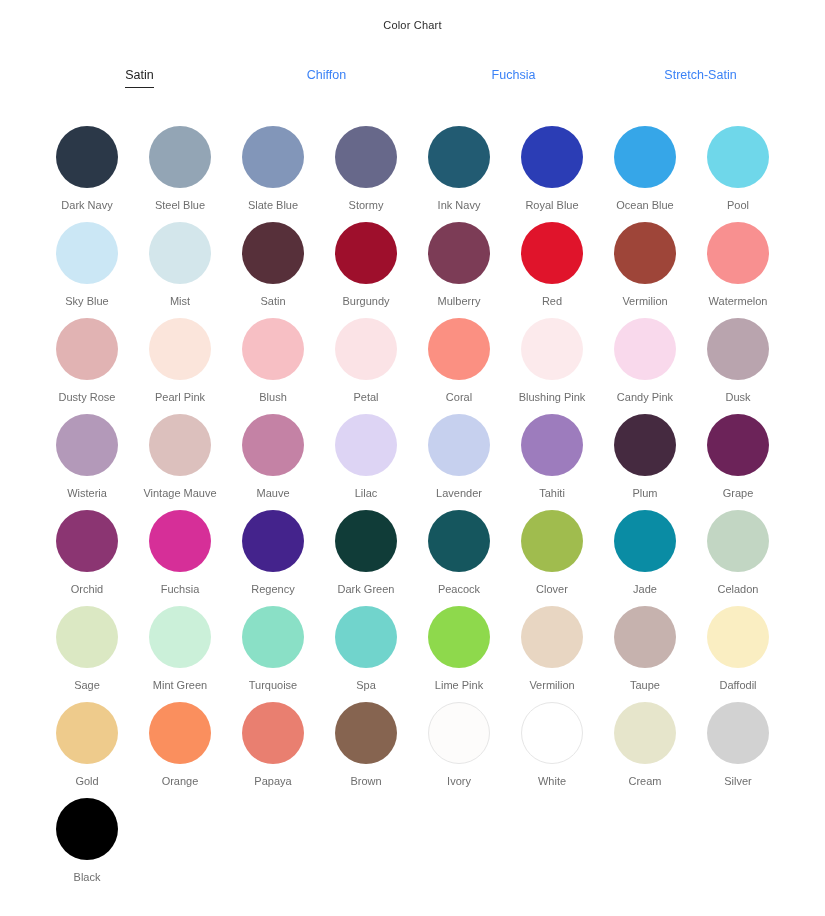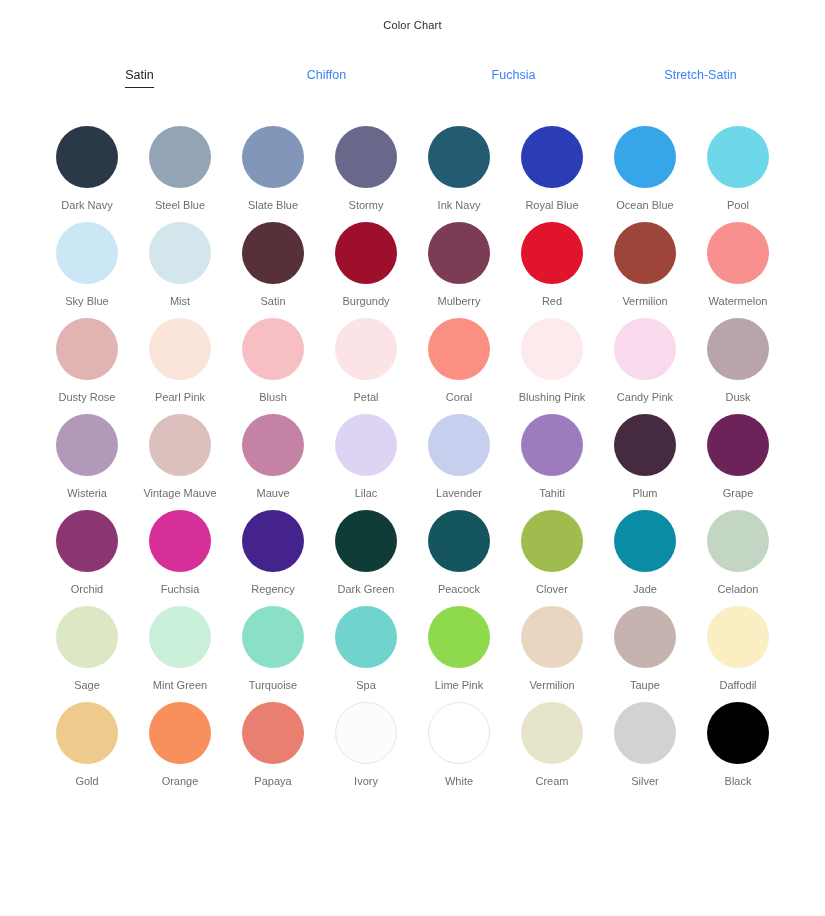--- a/index.html
+++ b/index.html
@@ -317,20 +317,24 @@
       </div>
       <div class="swatch">
         <div class="swatch-dot" style="background-color: rgb(250, 143, 94);"></div>
         <div class="swatch-label">Orange</div>
       </div>
       <div class="swatch">
         <div class="swatch-dot" style="background-color: rgb(233, 127, 112);"></div>
         <div class="swatch-label">Papaya</div>
       </div>
       <div class="swatch">
+        <div class="swatch-dot" style="background-color: rgb(134, 100, 80);"></div>
+        <div class="swatch-label">Brown</div>
+      </div>
+      <div class="swatch">
         <div class="swatch-dot outlined" style="background-color: rgb(253, 252, 251);"></div>
         <div class="swatch-label">Ivory</div>
       </div>
       <div class="swatch">
         <div class="swatch-dot outlined" style="background-color: rgb(255, 255, 255);"></div>
         <div class="swatch-label">White</div>
       </div>
       <div class="swatch">
         <div class="swatch-dot" style="background-color: rgb(230, 229, 203);"></div>
         <div class="swatch-label">Cream</div>

